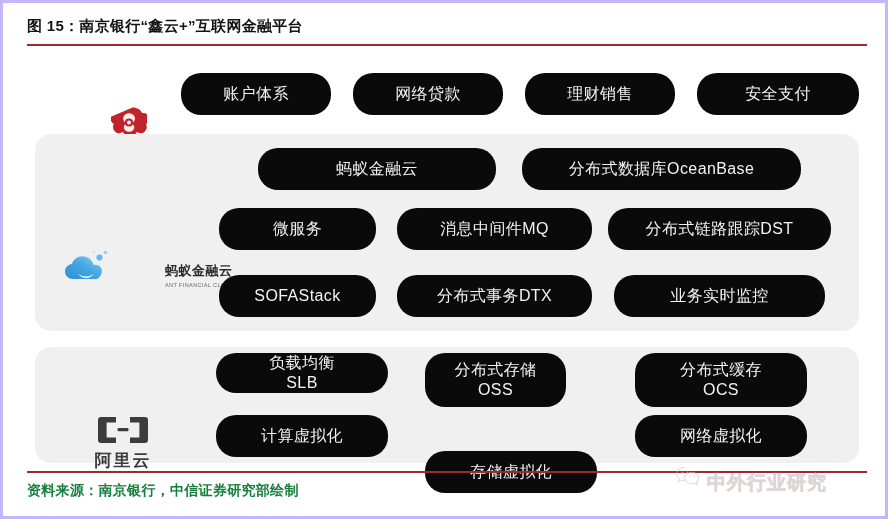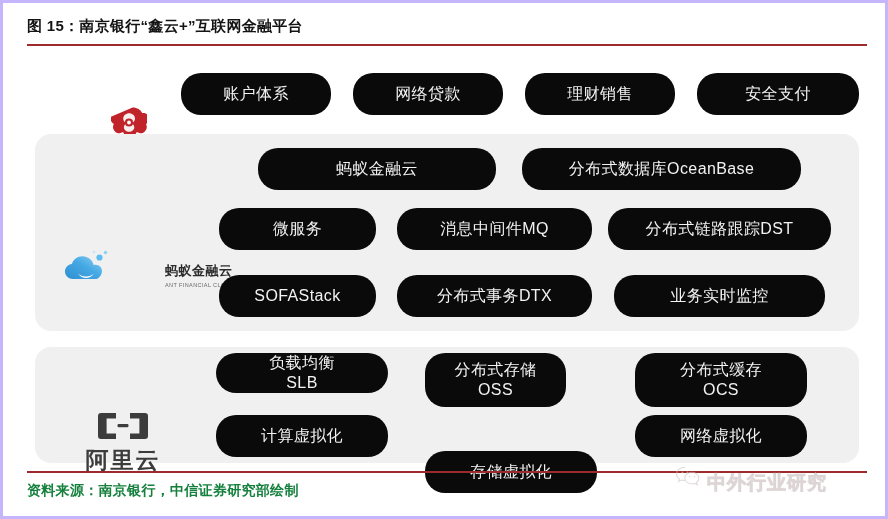--- a/index.html
+++ b/index.html
@@ -156,21 +156,21 @@
     width: 96px;
     height: 66px;
     display: flex;
     flex-direction: column;
     align-items: center;
     justify-content: center;
   }
   .ali-mark { width: 50px; height: 26px; }
   .ali-cn {
     margin-top: 6px;
-    font-size: 23px;
+    font-size: 17px;
     font-weight: bold;
     color: #3c3c3c;
     letter-spacing: 2px;
   }
 
   
   .footer-rule {
     position: absolute;
     left: 24px;
     top: 468px;

